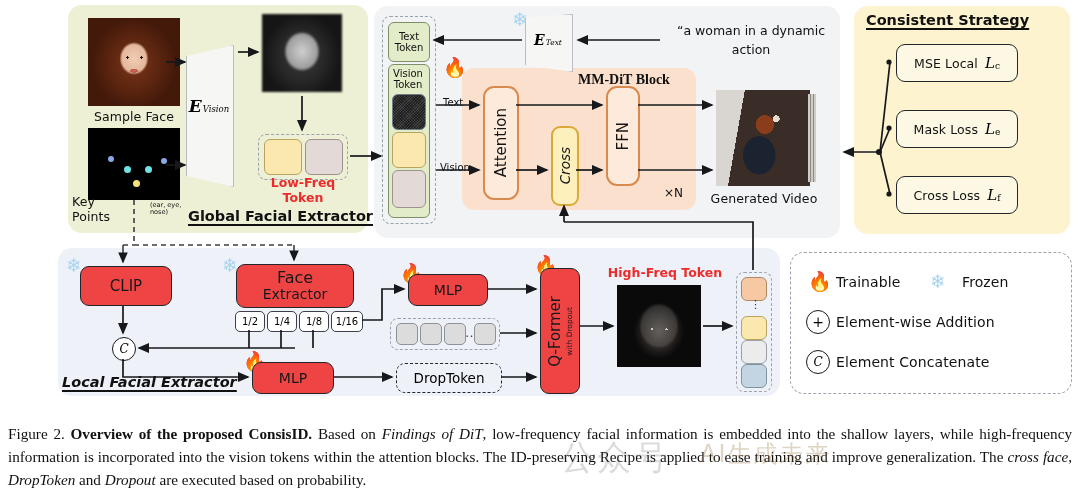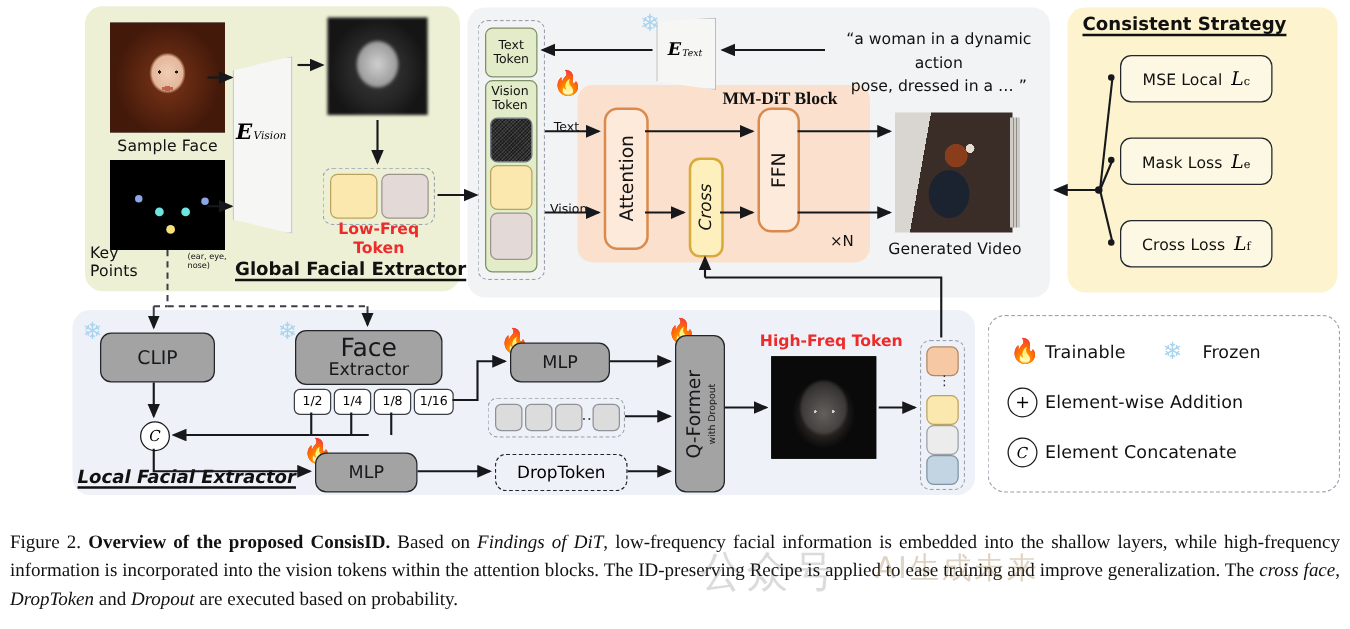--- a/index.html
+++ b/index.html
@@ -11,21 +11,21 @@
   
   .panel-green{background:#edf0d4;border-radius:14px;}
   .panel-gray{background:#f2f3f5;border-radius:14px;}
   .panel-mmdit{background:#fbe1cd;border-radius:12px;}
   .panel-yellow{background:#fdf3cf;border-radius:14px;}
   .panel-blue{background:#eef2f8;border-radius:14px;}
   .dashbox{border:1.6px dashed #9aa3ad;border-radius:8px;}
   .dashbox-r{border:1.6px dashed #9aa3ad;border-radius:14px;}
 
   
-  .box{border:1.7px solid #22262b;border-radius:9px;background:#a3a3a3;
+  .box{border:1.7px solid #22262b;border-radius:9px;background:#ef4444;
        font-family:"DejaVu Sans",sans-serif;color:#16181b;}
   .box-orange{border:2px solid #d98a4e;border-radius:11px;background:#fdeadb;}
   .box-cross{border:2px solid #d9a93a;border-radius:9px;background:#fdf0bd;}
   .box-loss{border:1.7px solid #22262b;border-radius:9px;background:#fdf8e4;}
   .box-dash{border:1.7px dashed #22262b;border-radius:9px;background:transparent;}
   .scalebox{border:1.5px solid #3b4048;border-radius:5px;background:#fff;font-size:10px;}
 
   
   .lbl{font-size:12.5px;color:#111;letter-spacing:.1px;}
   .lbl-sm{font-size:10px;color:#111;}
@@ -199,21 +199,20 @@
 
   <div class="abs trap-t" style="left:525px;top:14px;"></div>
   <div class="abs ctr" style="left:520px;top:30px;width:56px;height:20px;">
     <span class="script" style="font-size:14px;font-weight:700;">E</span>
     <span style="font-size:7.5px;font-style:italic;font-family:'DejaVu Serif',serif;margin-left:1px;margin-top:5px;">Text</span>
   </div>
   <div class="abs snow" style="left:512px;top:10px;">❄</div>
 
   <div class="abs" style="left:666px;top:22px;width:170px;text-align:center;font-size:12.5px;color:#111;line-height:1.5;">
     <div>“a woman in a dynamic action</div>
-    <div>pose, dressed in a … ”</div>
   </div>
 
   <div class="abs img-video" style="left:716px;top:90px;width:94px;height:96px;">
     <div class="vid-stack"></div>
   </div>
   <div class="abs ctr lbl" style="left:706px;top:190px;width:116px;height:16px;">Generated Video</div>
 
   <div class="abs panel-yellow" style="left:854px;top:6px;width:216px;height:228px;"></div>
   <div class="abs underline-title" style="left:866px;top:12px;">Consistent Strategy</div>
 
@@ -237,21 +236,21 @@
 
   <div class="abs panel-blue" style="left:58px;top:248px;width:722px;height:148px;"></div>
 
   <div class="abs snow" style="left:66px;top:256px;">❄</div>
   <div class="abs box ctr" style="left:80px;top:266px;width:90px;height:38px;font-size:15px;">
     <span>CLIP</span>
   </div>
 
   <div class="abs snow" style="left:222px;top:256px;">❄</div>
   <div class="abs box ctr" style="left:236px;top:264px;width:116px;height:42px;flex-direction:column;line-height:1.12;">
-    <span style="font-size:20px;">Face</span>
+    <span style="font-size:16px;">Face</span>
     <span style="font-size:14px;">Extractor</span>
   </div>
 
   <div class="abs scalebox ctr" style="left:235px;top:311px;width:28px;height:19px;">
     <span>1/2</span>
   </div>
   <div class="abs scalebox ctr" style="left:267px;top:311px;width:28px;height:19px;">
     <span>1/4</span>
   </div>
   <div class="abs scalebox ctr" style="left:299px;top:311px;width:28px;height:19px;">

